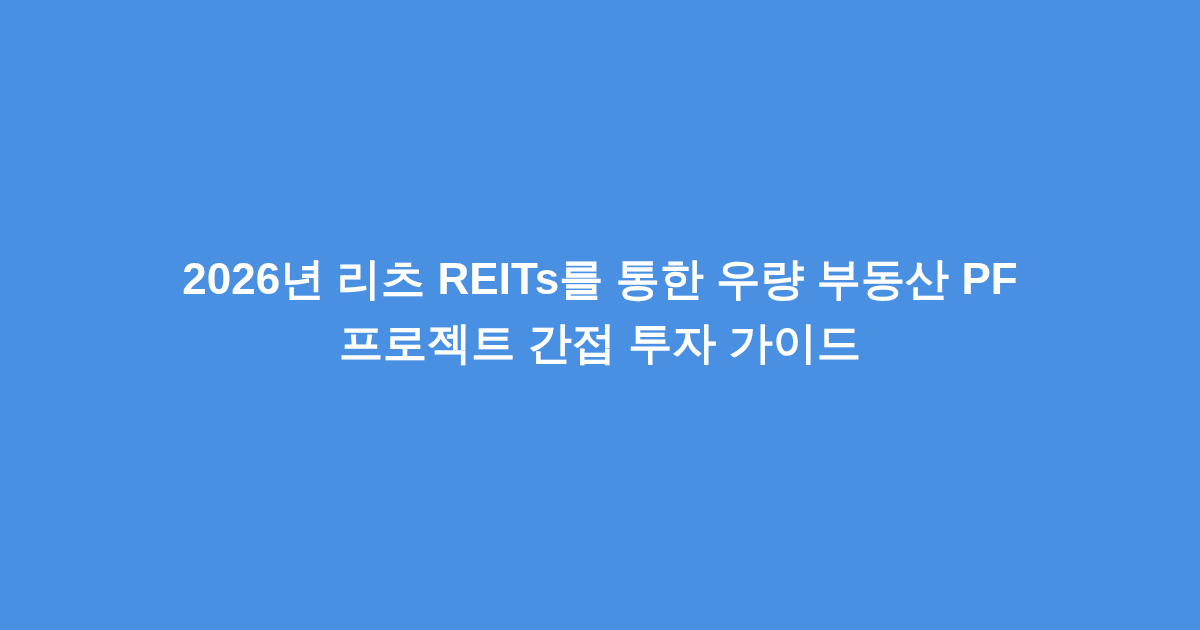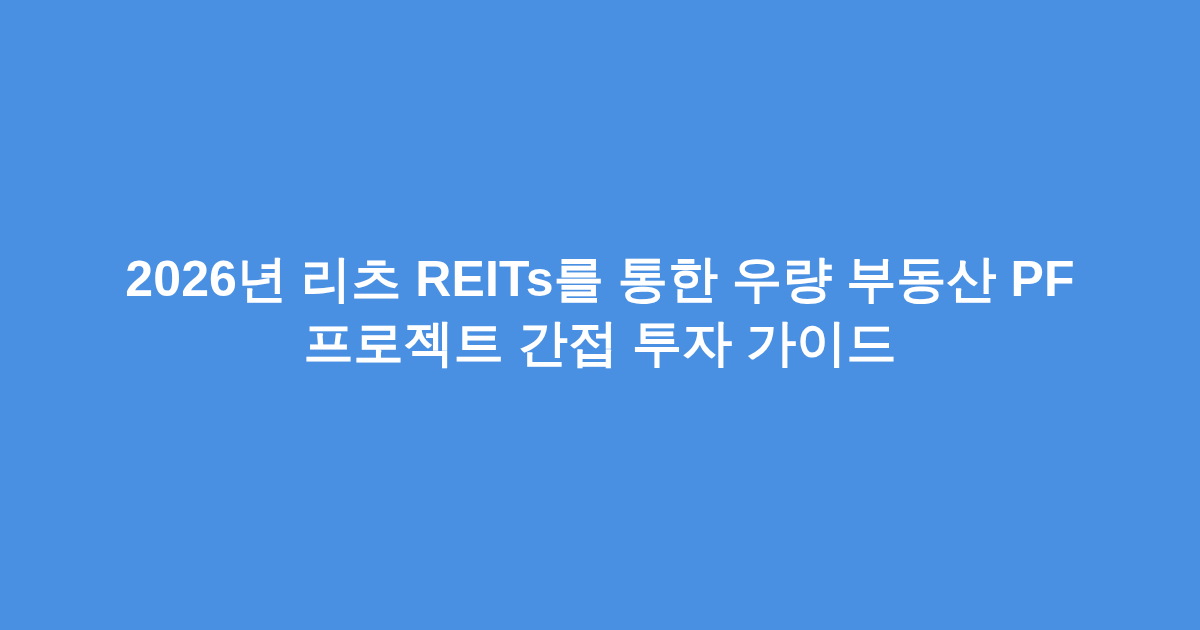--- a/index.html
+++ b/index.html
@@ -28,21 +28,21 @@
   }
 
   
   .headline {
     width: 1040px;
     margin: 0;
     padding: 0 0 8px 0;             
     text-align: center;
     color: #ffffff;
     font-family: "Liberation Sans", "DejaVu Sans", sans-serif;
-    font-size: 50px;
+    font-size: 44px;
     font-weight: 700;
     line-height: 64px;
     letter-spacing: 0.1px;
     word-break: keep-all;
     white-space: pre-line;          
     -webkit-font-smoothing: antialiased;
   }
 </style>
 </head>
 <body>

